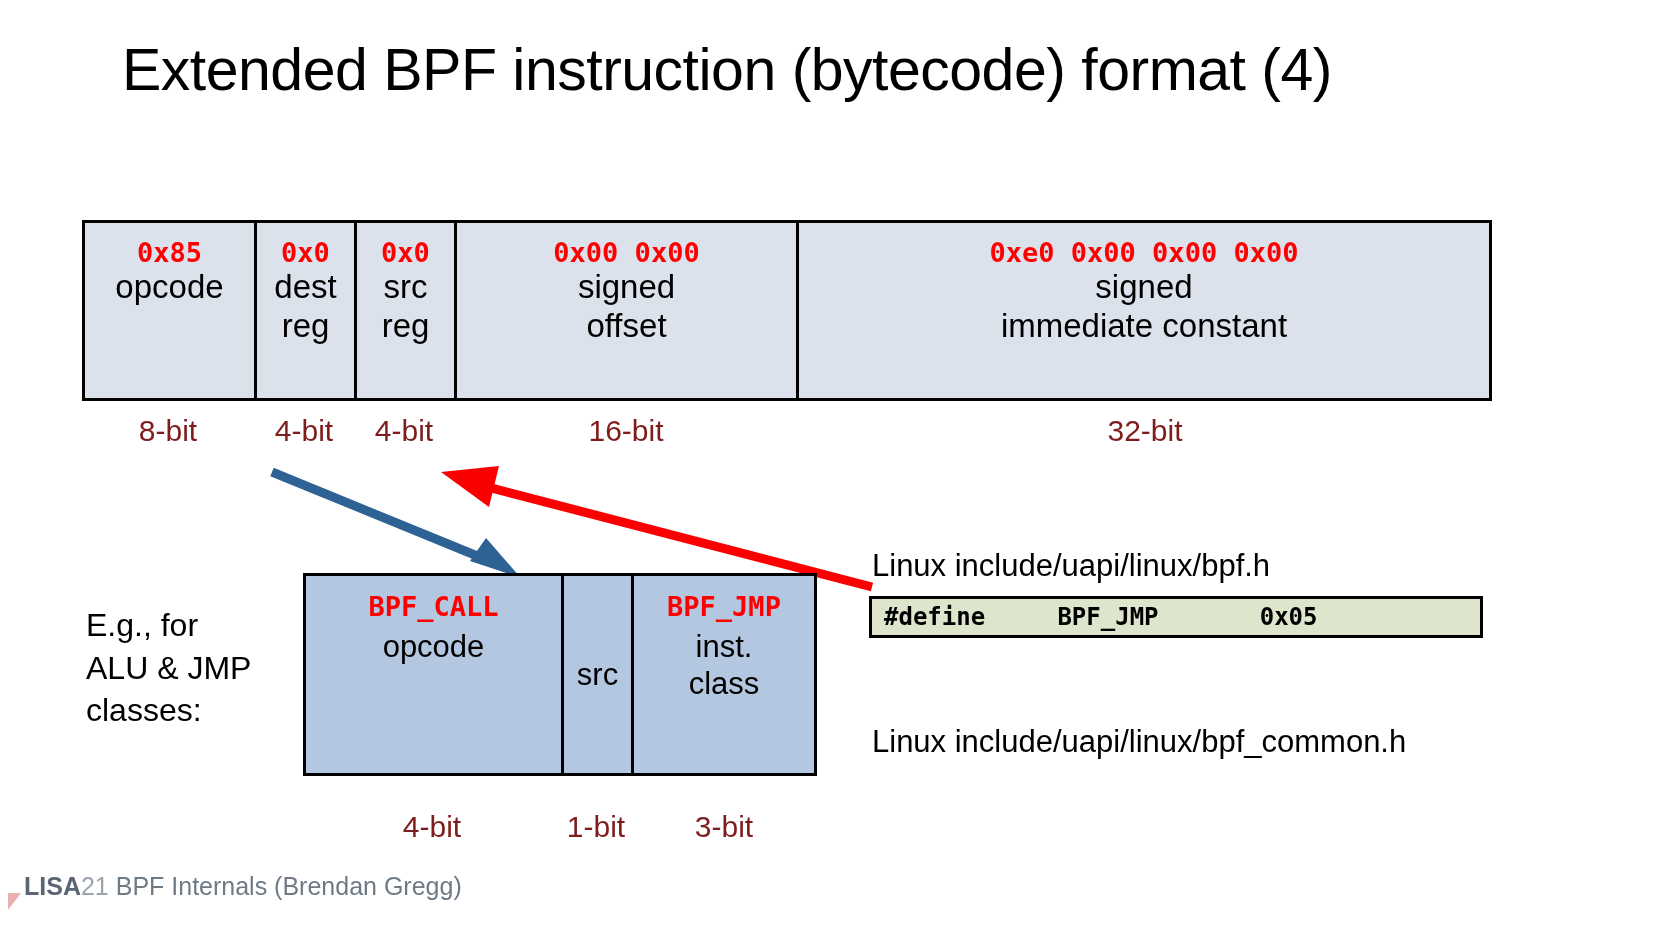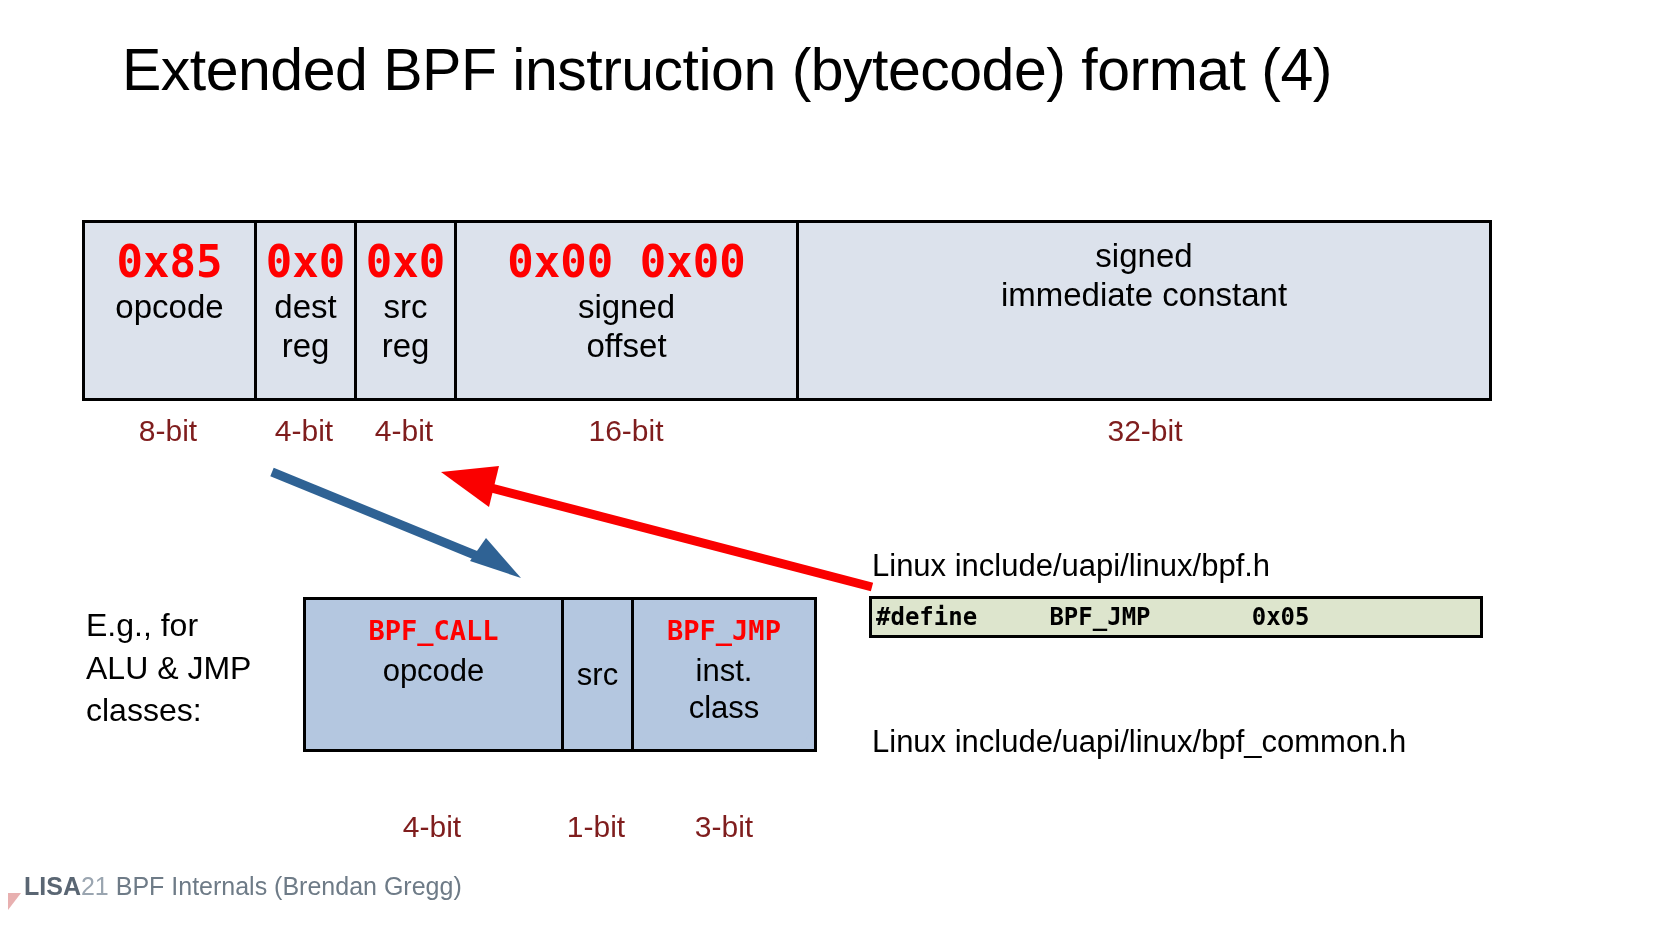--- a/index.html
+++ b/index.html
@@ -63,21 +63,21 @@
     display: flex;
     flex-direction: column;
     align-items: center;
     justify-content: flex-start;
     padding-top: 14px;
     background: #dce2ec;
   }
   .bc-cell:last-child { border-right: none; }
   .bc-hex {
     font-family: "DejaVu Sans Mono", "Liberation Mono", monospace;
-    font-size: 44px;
+    font-size: 27px;
     font-weight: bold;
     color: #ff0000;
     line-height: 1.15;
     white-space: pre;
   }
   .bc-desc {
     font-family: "Liberation Sans", sans-serif;
     font-size: 33px;
     line-height: 1.18;
     color: #000000;
@@ -124,23 +124,23 @@
     font-size: 32px;
     line-height: 1.33;
     color: #000000;
     white-space: pre-line;
   }
 
   
   .class-table {
     position: absolute;
     left: 303px;
-    top: 597px;
+    top: 573px;
     width: 514px;
-    height: 155px;
+    height: 203px;
     box-sizing: border-box;
     display: flex;
     border: 3px solid #000000;
     background: #b4c7e0;
   }
   .ct-cell {
     box-sizing: border-box;
     border-right: 3px solid #000000;
     display: flex;
     flex-direction: column;
@@ -194,21 +194,21 @@
     display: flex;
     align-items: center;
     height: 42px;
   }
   .code-line {
     font-family: "DejaVu Sans Mono", "Liberation Mono", monospace;
     font-size: 24px;
     font-weight: bold;
     color: #000000;
     white-space: pre;
-    padding-left: 4px;
+    padding-left: 12px;
   }
 
   
   .footer {
     position: absolute;
     left: 24px;
     top: 872px;
     font-size: 25px;
     color: #6e7b87;
     white-space: nowrap;
@@ -251,20 +251,21 @@
       <div class="bc-hex">0x0</div>
       <div class="bc-desc">src
 reg</div>
     </div>
     <div class="bc-cell w-offset">
       <div class="bc-hex">0x00 0x00</div>
       <div class="bc-desc">signed
 offset</div>
     </div>
     <div class="bc-cell w-imm">
+      <div class="bc-hex">0xe0 0x00 0x00 0x00</div>
       <div class="bc-desc">signed
 immediate constant</div>
     </div>
   </div>
 
   <div class="bitrow-top">
     <div class="bitlabel" style="left:86px;">8-bit</div>
     <div class="bitlabel" style="left:222px;">4-bit</div>
     <div class="bitlabel" style="left:322px;">4-bit</div>
     <div class="bitlabel" style="left:544px;">16-bit</div>

